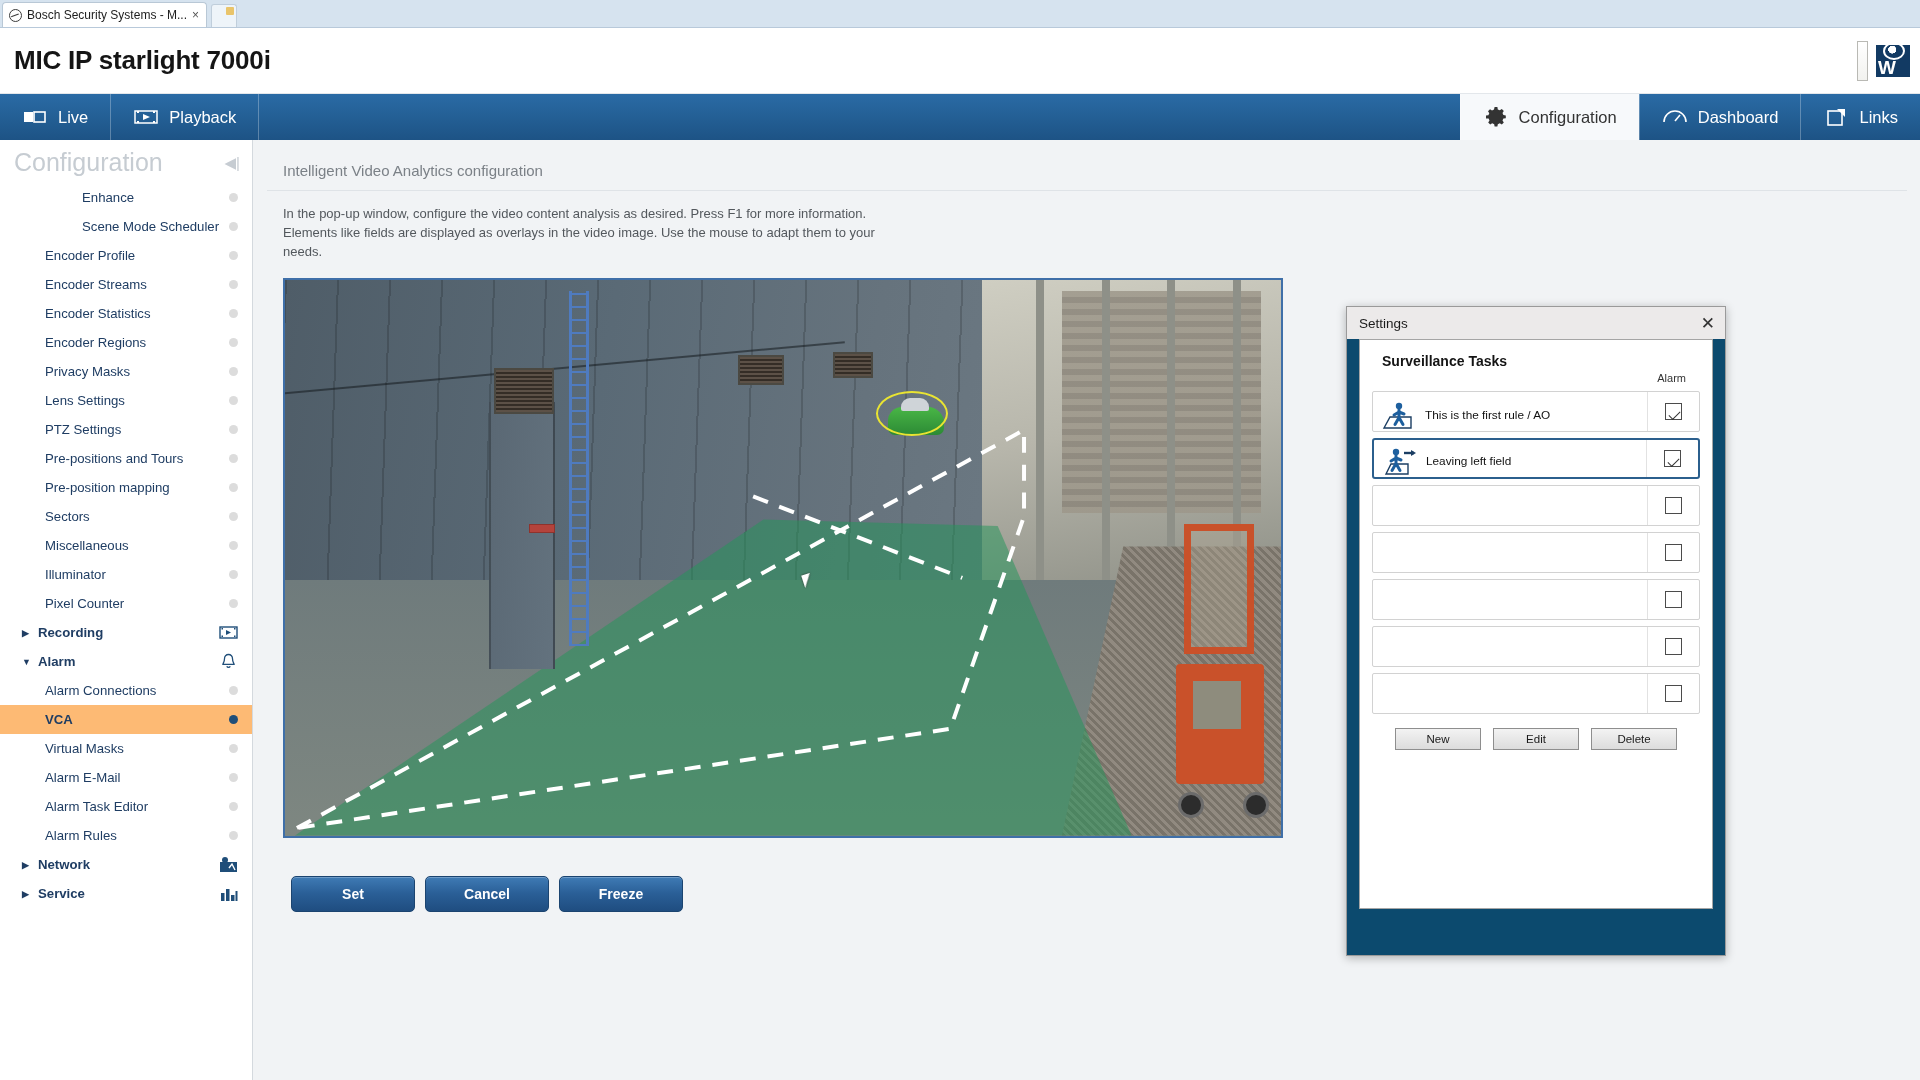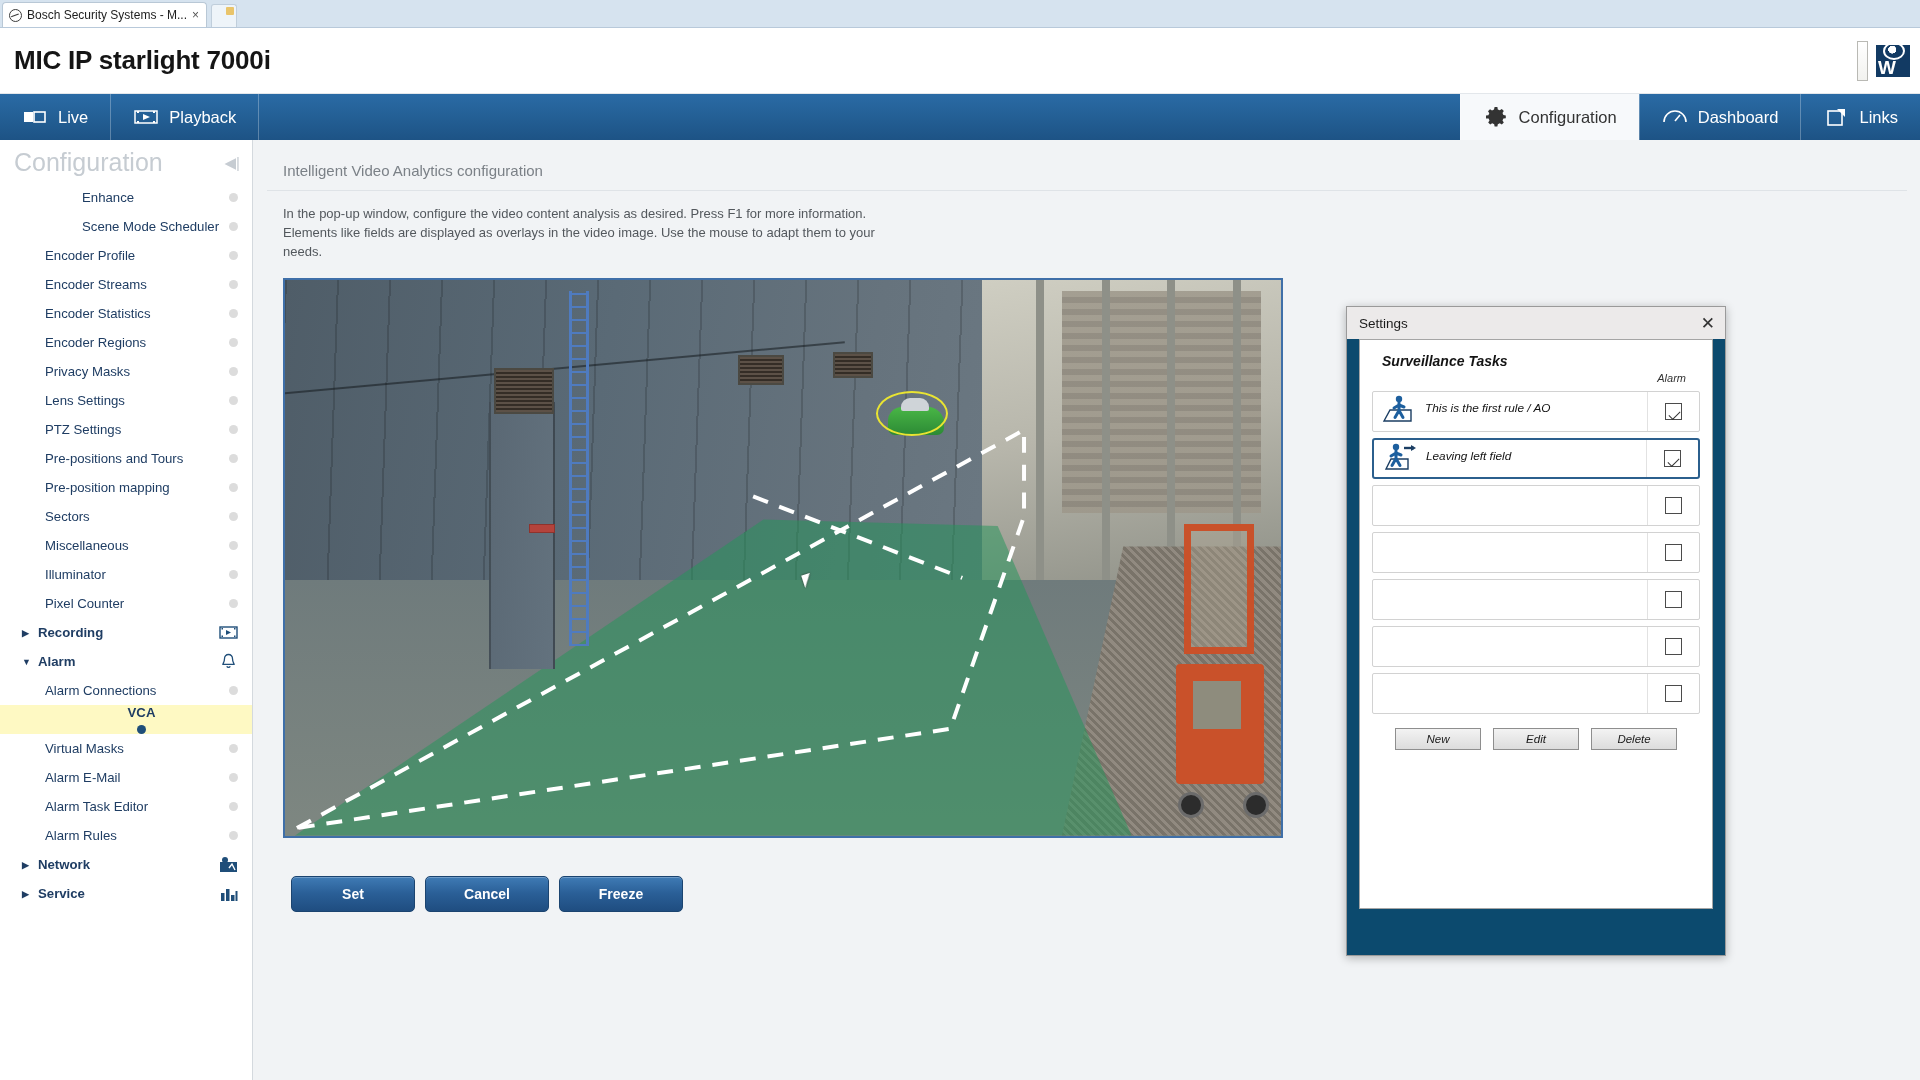--- a/index.html
+++ b/index.html
@@ -145,21 +145,21 @@
     padding-right: 14px;
     font-size: 13.2px;
     color: #1f3d63;
     cursor: pointer;
     position: relative;
   }
   .sb-item .lbl { white-space: nowrap; }
   .sb-item.l1 { padding-left: 22px; font-weight: bold; }
   .sb-item.l2 { padding-left: 45px; font-weight: normal; }
   .sb-item.l3 { padding-left: 58px; font-weight: normal; margin-left: 24px; }
-  .sb-item.selected { background: #fef9c3; font-weight: bold; flex-direction: column; }
+  .sb-item.selected { background: #fdba74; font-weight: bold; }
   .sb-item .tri {
     position: absolute; left: 22px; top: 50%; transform: translateY(-50%);
     font-size: 9px; color: #1f3d63;
   }
   .sb-item.l1.grp { padding-left: 38px; }
   .dot { width: 9px; height: 9px; border-radius: 50%; background: #dcdcdc; flex: none; }
   .dot.on { background: #1f4e79; }
   .sb-ico { width: 19px; height: 19px; flex: none; display:flex; align-items:center; justify-content:center; }
 
   
@@ -343,31 +343,30 @@
     cursor: pointer; line-height: 1.3;
   }
   .dlg-tab.active { background: #ffffff; border-bottom: 1px solid #ffffff; position: relative; z-index: 2; }
   .dlg-body {
     margin: 0 12px 4px 12px;
     background: #ffffff;
     border: 1px solid #a5a5a5;
     height: 570px;
     padding: 10px 12px 10px 12px;
     position: relative;
-    font-style: italic;
   }
   .sv-title { font-size: 14px; font-weight: bold; color: #141414; padding: 3px 0 2px 10px; }
   .alarm-lbl {
     position: absolute; right: 26px; top: 32px;
     font-size: 11px; color: #333;
   }
   .task-list { margin-top: 20px; display: flex; flex-direction: column; gap: 6px; }
   .task-row {
     height: 41px;
-    display: flex; align-items: flex-start;
+    display: flex; align-items: flex-end;
     border: 1px solid #d2d2d2; background: #ffffff;
     border-radius: 2px; cursor: pointer;
   }
   .task-row.selected { border: 2px solid #2b5f8d; border-radius: 3px; }
   .task-main { flex: 1; display: flex; align-items: center; gap: 8px; padding-left: 8px; overflow: hidden; }
   .task-icon { width: 36px; height: 32px; flex: none; }
   .task-label { font-size: 11.8px; color: #111; white-space: nowrap; }
   .task-check-cell {
     width: 52px; flex: none;
     border-left: 1px solid #e2e2e2;

